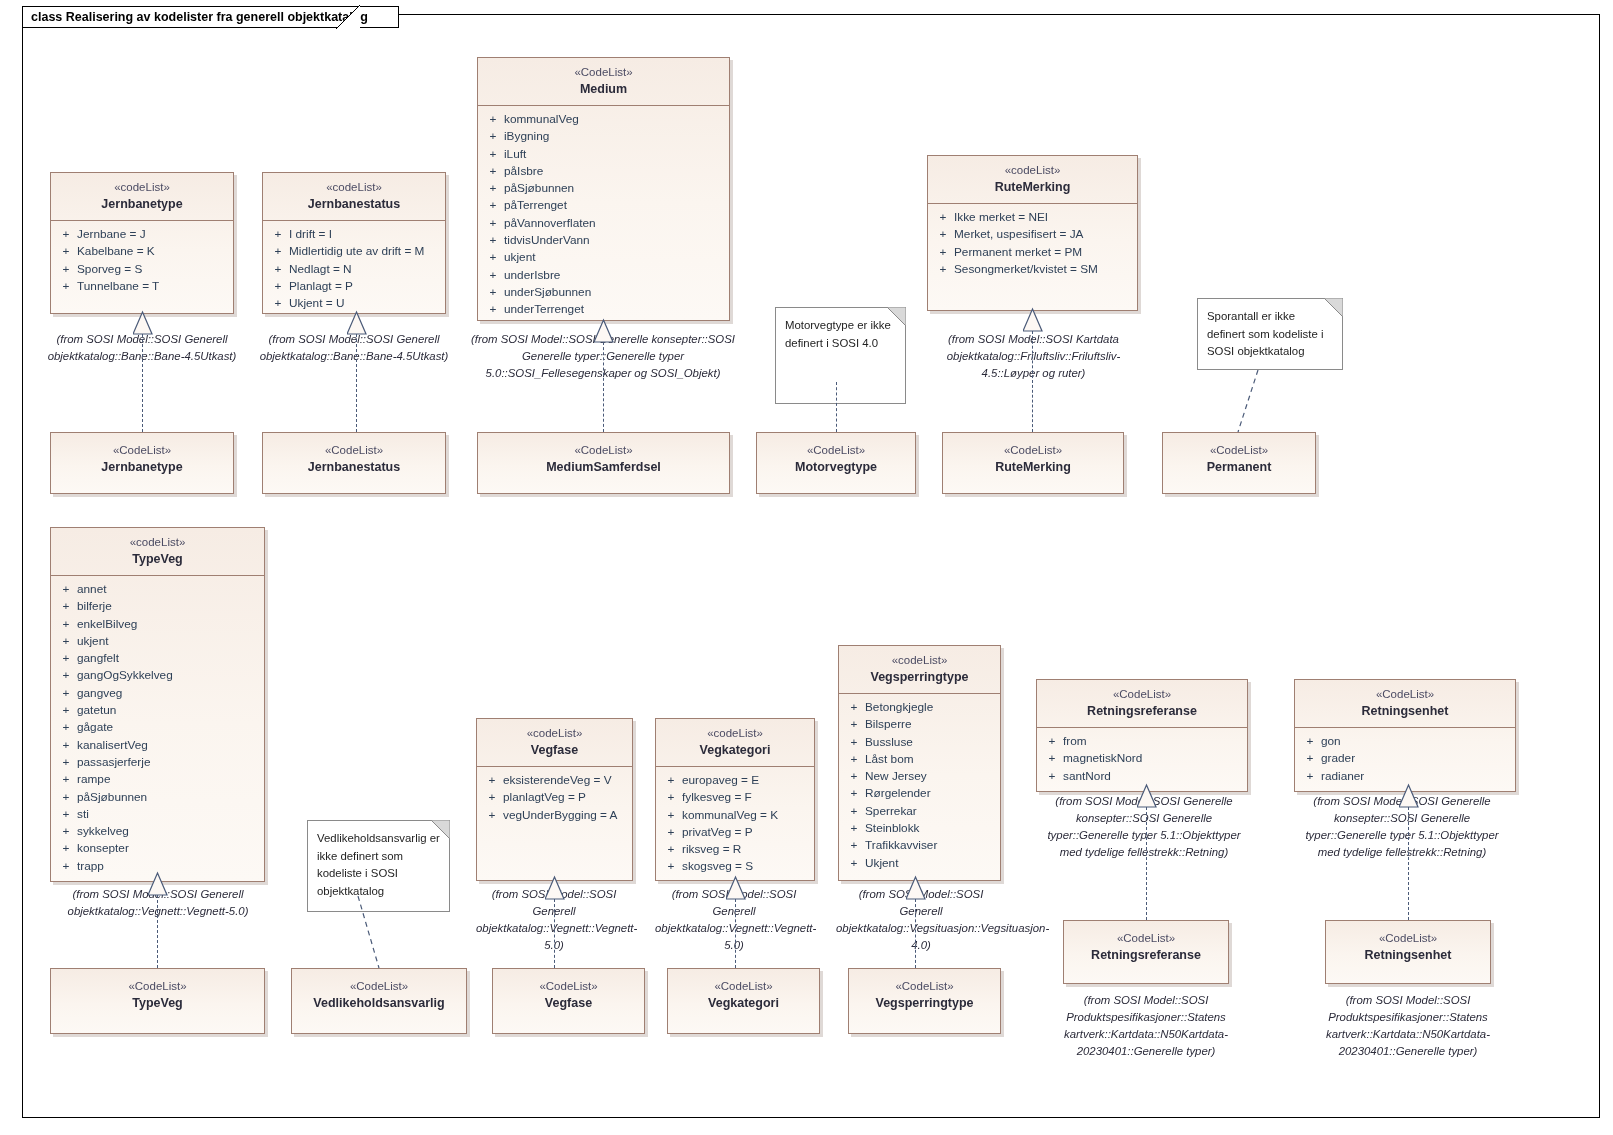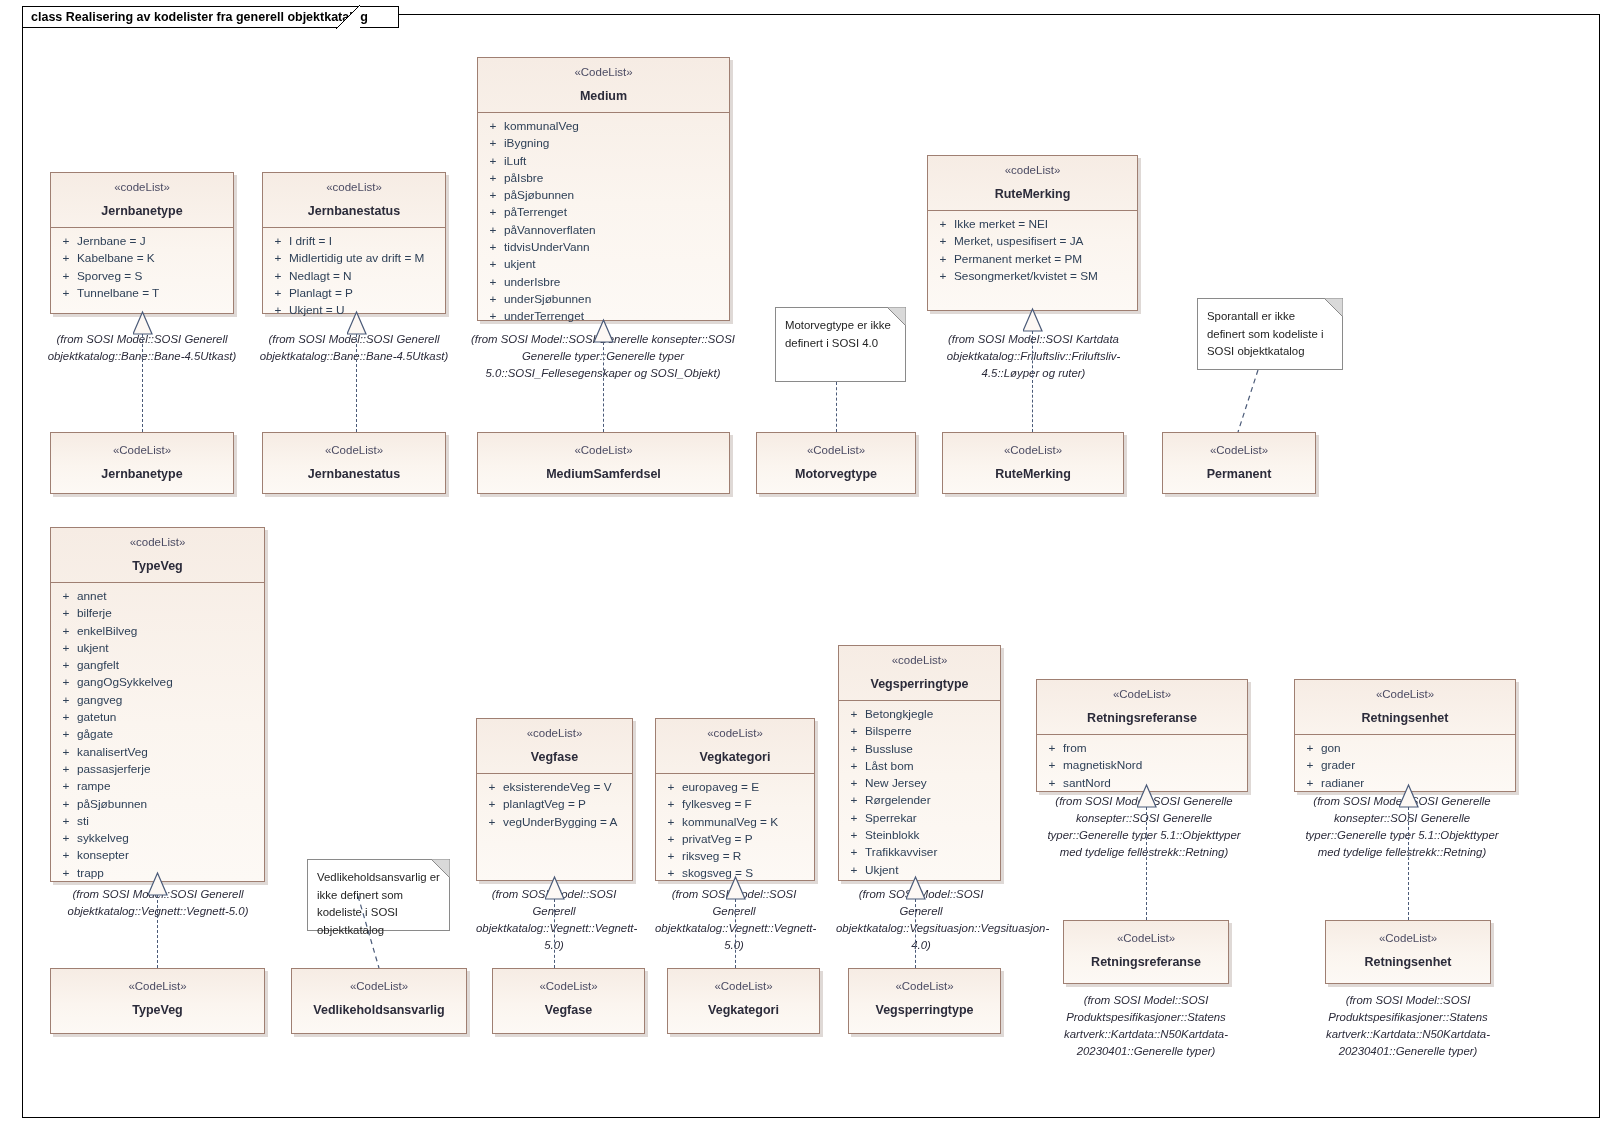--- a/index.html
+++ b/index.html
@@ -12,21 +12,21 @@
   .frame-tab{left:22px;top:6px;height:22px;border:1px solid #000;background:#fff;
              box-sizing:border-box;display:flex;align-items:center;padding:0 26px 0 8px;z-index:5;}
   .frame-tab-label{font-size:12.5px;font-weight:bold;color:#000;white-space:nowrap;}
 
   
   .cls{position:absolute;box-sizing:border-box;border:1px solid #9f7f72;
        background:linear-gradient(to bottom,#f6ece4 0%,#fbf5ef 55%,#fdf9f5 100%);
        box-shadow:3px 3px 0 rgba(150,130,120,.30);}
   .cls-head{padding:7px 4px 7px 4px;text-align:center;line-height:1.25;}
   .cls-stereo{font-size:11.5px;color:#4b4b63;}
-  .cls-name{font-size:12.5px;font-weight:bold;color:#2b2b3a;margin-top:10px;}
+  .cls-name{font-size:12.5px;font-weight:bold;color:#2b2b3a;margin-top:3px;}
   .cls-sep{border-top:1px solid #9f7f72;}
   .cls-attrs{padding:5px 4px 6px 4px;}
   .attr{display:flex;font-size:11.8px;color:#2e4057;line-height:17.3px;white-space:nowrap;}
   .attr .vis{width:22px;text-align:center;flex:0 0 22px;color:#2e4057;}
   .attr .nm{flex:1 1 auto;}
 
   
   .cls-simple .cls-head{padding-top:10px;}
 
   
@@ -193,21 +193,21 @@
           <span class="nm">Permanent merket = PM</span>
         </div>
       <div class="attr">
           <span class="vis">+</span>
           <span class="nm">Sesongmerket/kvistet = SM</span>
         </div>
     </div>
   </div>
   <div class="fromlbl" style="left:923px;top:331px;width:221px">(from SOSI Model::SOSI Kartdata objektkatalog::Friluftsliv::Friluftsliv-4.5::Løyper og ruter)</div>
 
-  <div class="note" style="left:775px;top:307px;width:131px;height:75px">
+  <div class="note" style="left:775px;top:307px;width:131px;height:97px">
     <span>Motorvegtype er ikke definert i SOSI 4.0</span>
     <svg class="dog" viewBox="0 0 19 19">
       <polygon points="0,0 19,0 19,19" fill="#d9d9d9" stroke="#8a8a8a" stroke-width="1"></polygon>
     </svg>
   </div>
 
   <div class="note" style="left:1197px;top:298px;width:146px;height:72px">
     <span>Sporantall er ikke definert som kodeliste i SOSI objektkatalog</span>
     <svg class="dog" viewBox="0 0 19 19">
       <polygon points="0,0 19,0 19,19" fill="#d9d9d9" stroke="#8a8a8a" stroke-width="1"></polygon>
@@ -328,21 +328,21 @@
           <span class="nm">konsepter</span>
         </div>
       <div class="attr">
           <span class="vis">+</span>
           <span class="nm">trapp</span>
         </div>
     </div>
   </div>
   <div class="fromlbl" style="left:48px;top:886px;width:220px">(from SOSI Model::SOSI Generell objektkatalog::Vegnett::Vegnett-5.0)</div>
 
-  <div class="note" style="left:307px;top:859px;width:143px;height:72px">
+  <div class="note" style="left:307px;top:820px;width:143px;height:92px">
     <span>Vedlikeholdsansvarlig er ikke definert som kodeliste i SOSI objektkatalog</span>
     <svg class="dog" viewBox="0 0 19 19">
       <polygon points="0,0 19,0 19,19" fill="#d9d9d9" stroke="#8a8a8a" stroke-width="1"></polygon>
     </svg>
   </div>
 
   <div class="cls" style="left:476px;top:718px;width:157px;height:163px">
     <div class="cls-head">
       <div class="cls-stereo">«codeList»</div>
       <div class="cls-name">Vegfase</div>

